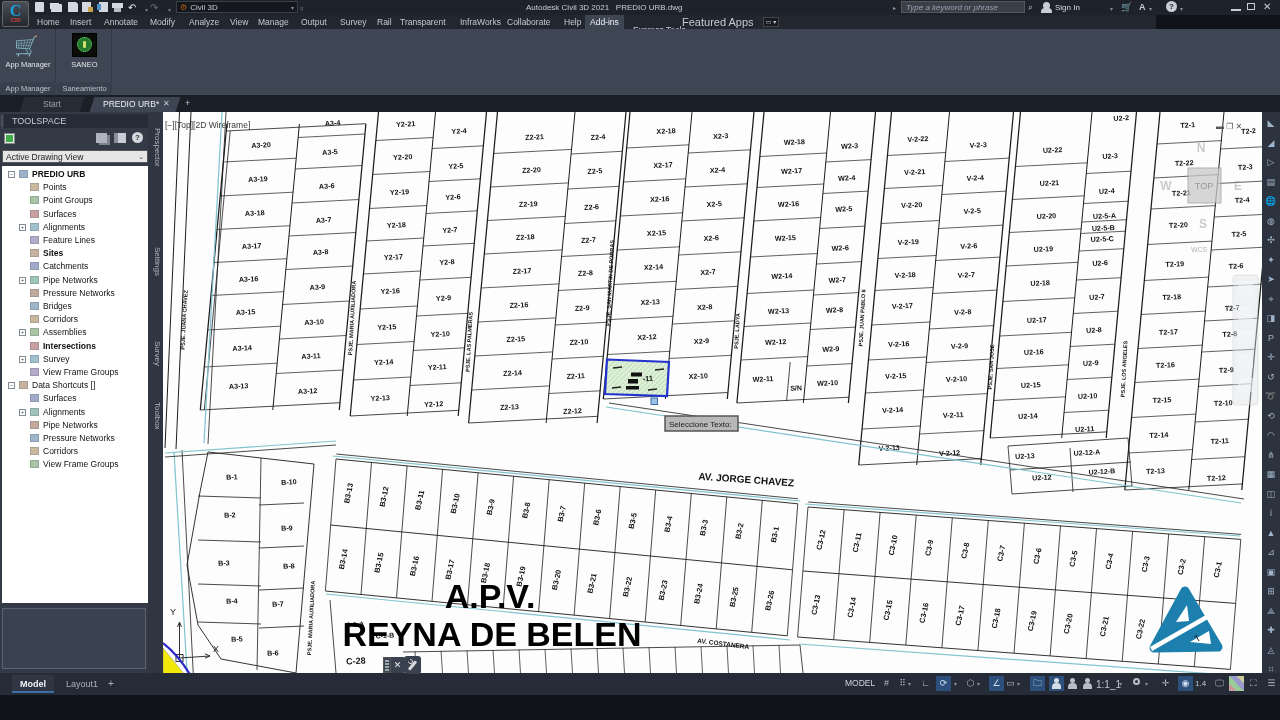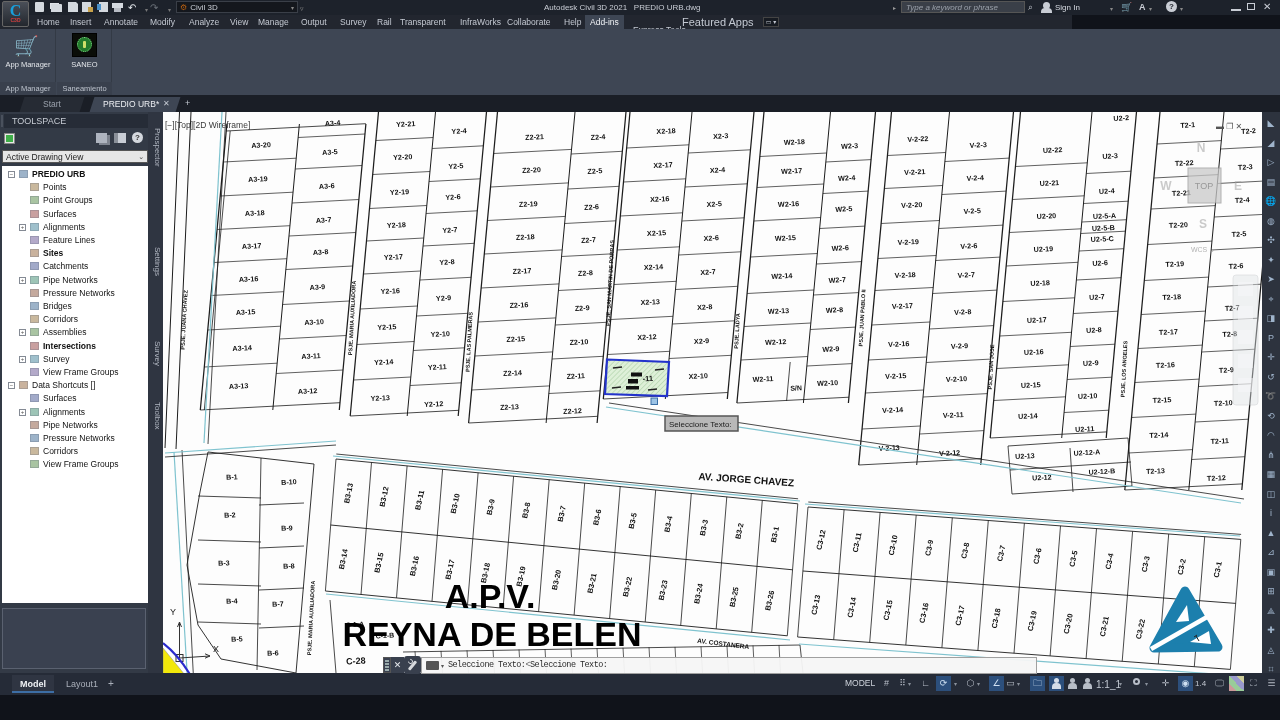--- a/index.html
+++ b/index.html
@@ -17,38 +17,38 @@
       <div class="abs" style="left:99px;top:2px;width:9px;height:10px;background:#d4d9df"></div>
       <div class="abs" style="left:97px;top:4px;width:4px;height:6px;background:#4a90c8"></div>
       <div class="abs" style="left:112px;top:3px;width:11px;height:5px;background:#d4d9df"></div>
       <div class="abs" style="left:114px;top:8px;width:7px;height:4px;background:#b8bcc4"></div>
       <div class="abs" style="left:128px;top:3px;color:#dfe3e8;font-size:10px;line-height:10px">↶</div>
       <div class="abs" style="left:150px;top:3px;color:#6a7078;font-size:10px;line-height:10px">↷</div>
       <div class="abs" style="left:145px;top:6px;color:#777;font-size:6px">▾</div>
       <div class="abs" style="left:168px;top:6px;color:#777;font-size:6px">▾</div>
       <div class="abs" style="left:176px;top:1px;width:122px;height:12px;background:#14171d;border:1px solid #3a3f48;color:#c9cdd5;font-size:8px;line-height:11px"><span style="color:#b85f10;margin:0 3px">⚙</span>Civil 3D<span style="float:right;color:#888;font-size:6px;margin:1px 3px 0 0">▾</span></div>
       <div class="abs" style="left:300px;top:5px;color:#888;font-size:7px">▿</div>
-      <div class="abs tt" style="left:544px;top:3px">Autodesk Civil 3D 2021&nbsp;&nbsp;&nbsp;PREDIO URB.dwg</div>
+      <div class="abs tt" style="left:526px;top:3px">Autodesk Civil 3D 2021&nbsp;&nbsp;&nbsp;PREDIO URB.dwg</div>
       <div class="abs" style="left:893px;top:4px;color:#999;font-size:6px">▸</div>
       <div class="abs" style="left:901px;top:1px;width:124px;height:12px;background:#3a3f48;border:1px solid #555;color:#9aa0aa;font-size:8px;font-style:italic;line-height:11px;padding-left:4px">Type a keyword or phrase</div>
       <div class="abs" style="left:1028px;top:2px;color:#c9cdd5;font-size:9px">⌕</div>
       <div class="abs" style="left:1043px;top:2px;width:7px;height:7px;border-radius:50%;background:#c9cdd5"></div>
       <div class="abs" style="left:1041px;top:8px;width:11px;height:5px;border-radius:4px 4px 0 0;background:#c9cdd5"></div>
       <div class="abs tt" style="left:1055px;top:3px;font-size:8px;color:#d7dbe2">Sign In</div>
       <div class="abs" style="left:1110px;top:5px;color:#888;font-size:6px">▾</div>
       <div class="abs" style="left:1121px;top:2px;color:#c9cdd5;font-size:9px">🛒</div>
       <div class="abs" style="left:1139px;top:2px;color:#c9cdd5;font-size:9px;font-weight:bold">A</div>
       <div class="abs" style="left:1149px;top:5px;color:#888;font-size:6px">▾</div>
       <div class="abs" style="left:1166px;top:1px;width:11px;height:11px;border-radius:6px;background:#c9cdd5;color:#1d222b;font-size:8px;font-weight:bold;text-align:center;line-height:11px">?</div>
       <div class="abs" style="left:1180px;top:5px;color:#888;font-size:6px">▾</div>
       <div class="abs" style="left:1231px;top:3px;width:10px;height:8px;border-bottom:2px solid #c9cdd5"></div>
       <div class="abs" style="left:1247px;top:3px;width:8px;height:7px;border:1.5px solid #c9cdd5"></div>
       <div class="abs" style="left:1263px;top:1px;color:#c9cdd5;font-size:10px">✕</div>
     </div>
-    <div class="abs" style="left:0;top:15px;width:1072px;height:14px;background:#22262f">
+    <div class="abs" style="left:0;top:15px;width:1156px;height:14px;background:#22262f">
       <div class="abs" style="left:37px;top:0;color:#c4c9d2;font-size:8.5px;line-height:14px">Home</div>
       <div class="abs" style="left:70px;top:0;color:#c4c9d2;font-size:8.5px;line-height:14px">Insert</div>
       <div class="abs" style="left:104px;top:0;color:#c4c9d2;font-size:8.5px;line-height:14px">Annotate</div>
       <div class="abs" style="left:150px;top:0;color:#c4c9d2;font-size:8.5px;line-height:14px">Modify</div>
       <div class="abs" style="left:189px;top:0;color:#c4c9d2;font-size:8.5px;line-height:14px">Analyze</div>
       <div class="abs" style="left:230px;top:0;color:#c4c9d2;font-size:8.5px;line-height:14px">View</div>
       <div class="abs" style="left:258px;top:0;color:#c4c9d2;font-size:8.5px;line-height:14px">Manage</div>
       <div class="abs" style="left:301px;top:0;color:#c4c9d2;font-size:8.5px;line-height:14px">Output</div>
       <div class="abs" style="left:340px;top:0;color:#c4c9d2;font-size:8.5px;line-height:14px">Survey</div>
       <div class="abs" style="left:377px;top:0;color:#c4c9d2;font-size:8.5px;line-height:14px">Rail</div>
@@ -717,25 +717,20 @@
       <div class="abs" style="left:2px;top:550.0px;width:14px;height:14px;color:#9fb4cb;font-size:9px;line-height:14px;text-align:center">⌗</div>
     </div>
     <div class="abs" style="left:383px;top:656px;width:654px;height:18px;z-index:30">
       <div class="abs" style="left:0;top:1px;width:8px;height:16px;background:#3a4150;border:1px solid #555">
         <div style="margin:2px 1px;height:1.5px;background:#9aa;box-shadow:0 3px 0 #9aa,0 6px 0 #9aa,0 9px 0 #9aa"></div>
       </div>
       <div class="abs" style="left:8px;top:1px;width:13px;height:16px;background:#39404e;color:#e8eaee;font-size:9px;text-align:center;line-height:16px">✕</div>
       <div class="abs" style="left:21px;top:0;width:17px;height:18px;background:#39404e;border-radius:3px"></div>
       <div class="abs" style="left:28px;top:4px;width:3px;height:11px;background:#d8dade;border-radius:1px;transform:rotate(40deg)"></div>
       <div class="abs" style="left:25px;top:3px;width:5px;height:5px;border:1.6px solid #d8dade;border-radius:50%;border-top-color:transparent;transform:rotate(-50deg)"></div>
-      <div class="abs" style="left:38px;top:1px;width:616px;height:17px;background:rgba(246,246,246,0.95);border:1px solid #a0a0a0">
-        <div class="abs" style="left:4px;top:3px;width:13px;height:9px;background:#555;border-radius:1px"></div>
-        <div class="abs" style="left:19px;top:4px;color:#555;font-size:6px">▾</div>
-        <div class="abs" style="left:26px;top:2px;font-family:Liberation Mono,monospace;font-size:8.5px;color:#2a2a2a;letter-spacing:-0.55px;white-space:pre">Seleccione Texto:<span style="color:#666">&lt;</span>Seleccione Texto:</div>
-      </div>
     </div>
     <div class="abs" style="left:0;top:673px;width:1280px;height:22px;background:#252b37">
       <div class="abs" style="left:12px;top:2px;width:42px;height:18px;background:#2f3542;color:#f0f2f5;font-size:9px;font-weight:bold;text-align:center;line-height:18px;border-bottom:2px solid #3d6ea5">Model</div>
       <div class="abs" style="left:58px;top:2px;width:48px;height:18px;color:#aab0ba;font-size:9px;text-align:center;line-height:18px">Layout1</div>
       <div class="abs" style="left:108px;top:2px;color:#aab0ba;font-size:10px;line-height:18px">+</div>
       <div class="abs" style="left:845px;top:5px;color:#cfd4dc;font-size:8.5px">MODEL</div>
       <div class="abs" style="left:879px;top:3px;width:15px;height:15px;color:#b8bec8;font-size:9px;text-align:center;line-height:15px">#</div>
       <div class="abs" style="left:895px;top:3px;width:15px;height:15px;color:#b8bec8;font-size:9px;text-align:center;line-height:15px">⠿</div>
       <div class="abs" style="left:908px;top:7px;color:#8a919c;font-size:6px">▾</div>
       <div class="abs" style="left:918px;top:3px;width:15px;height:15px;color:#b8bec8;font-size:9px;text-align:center;line-height:15px">∟</div>

